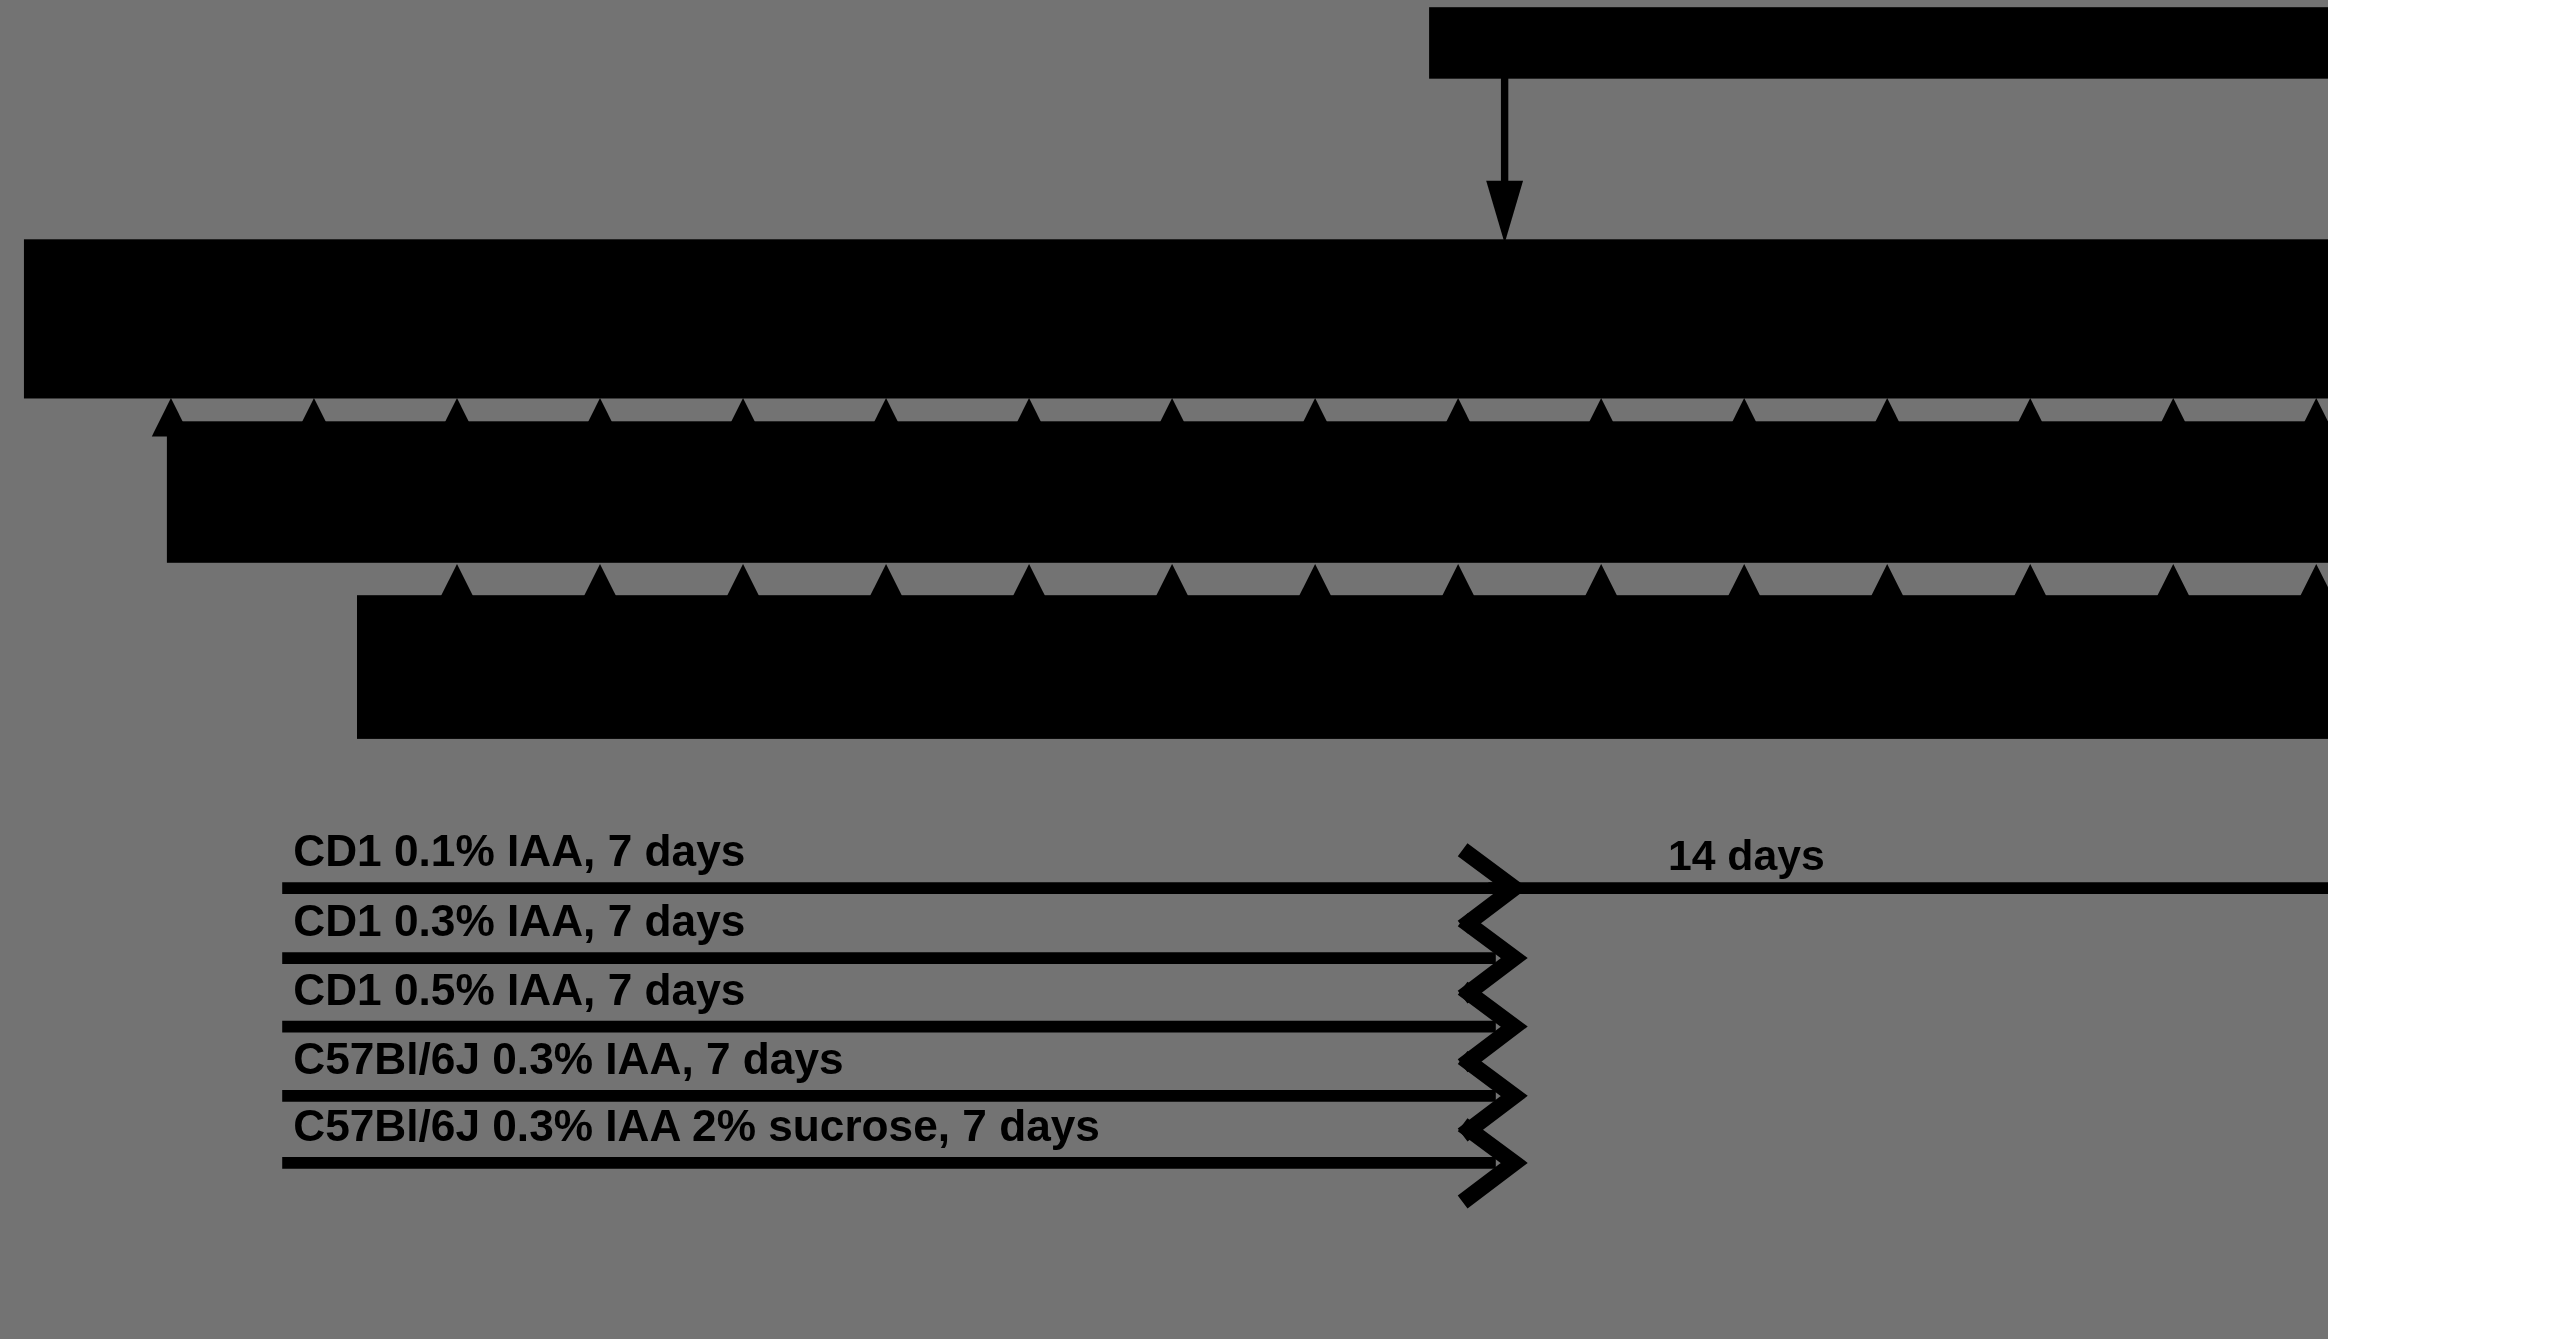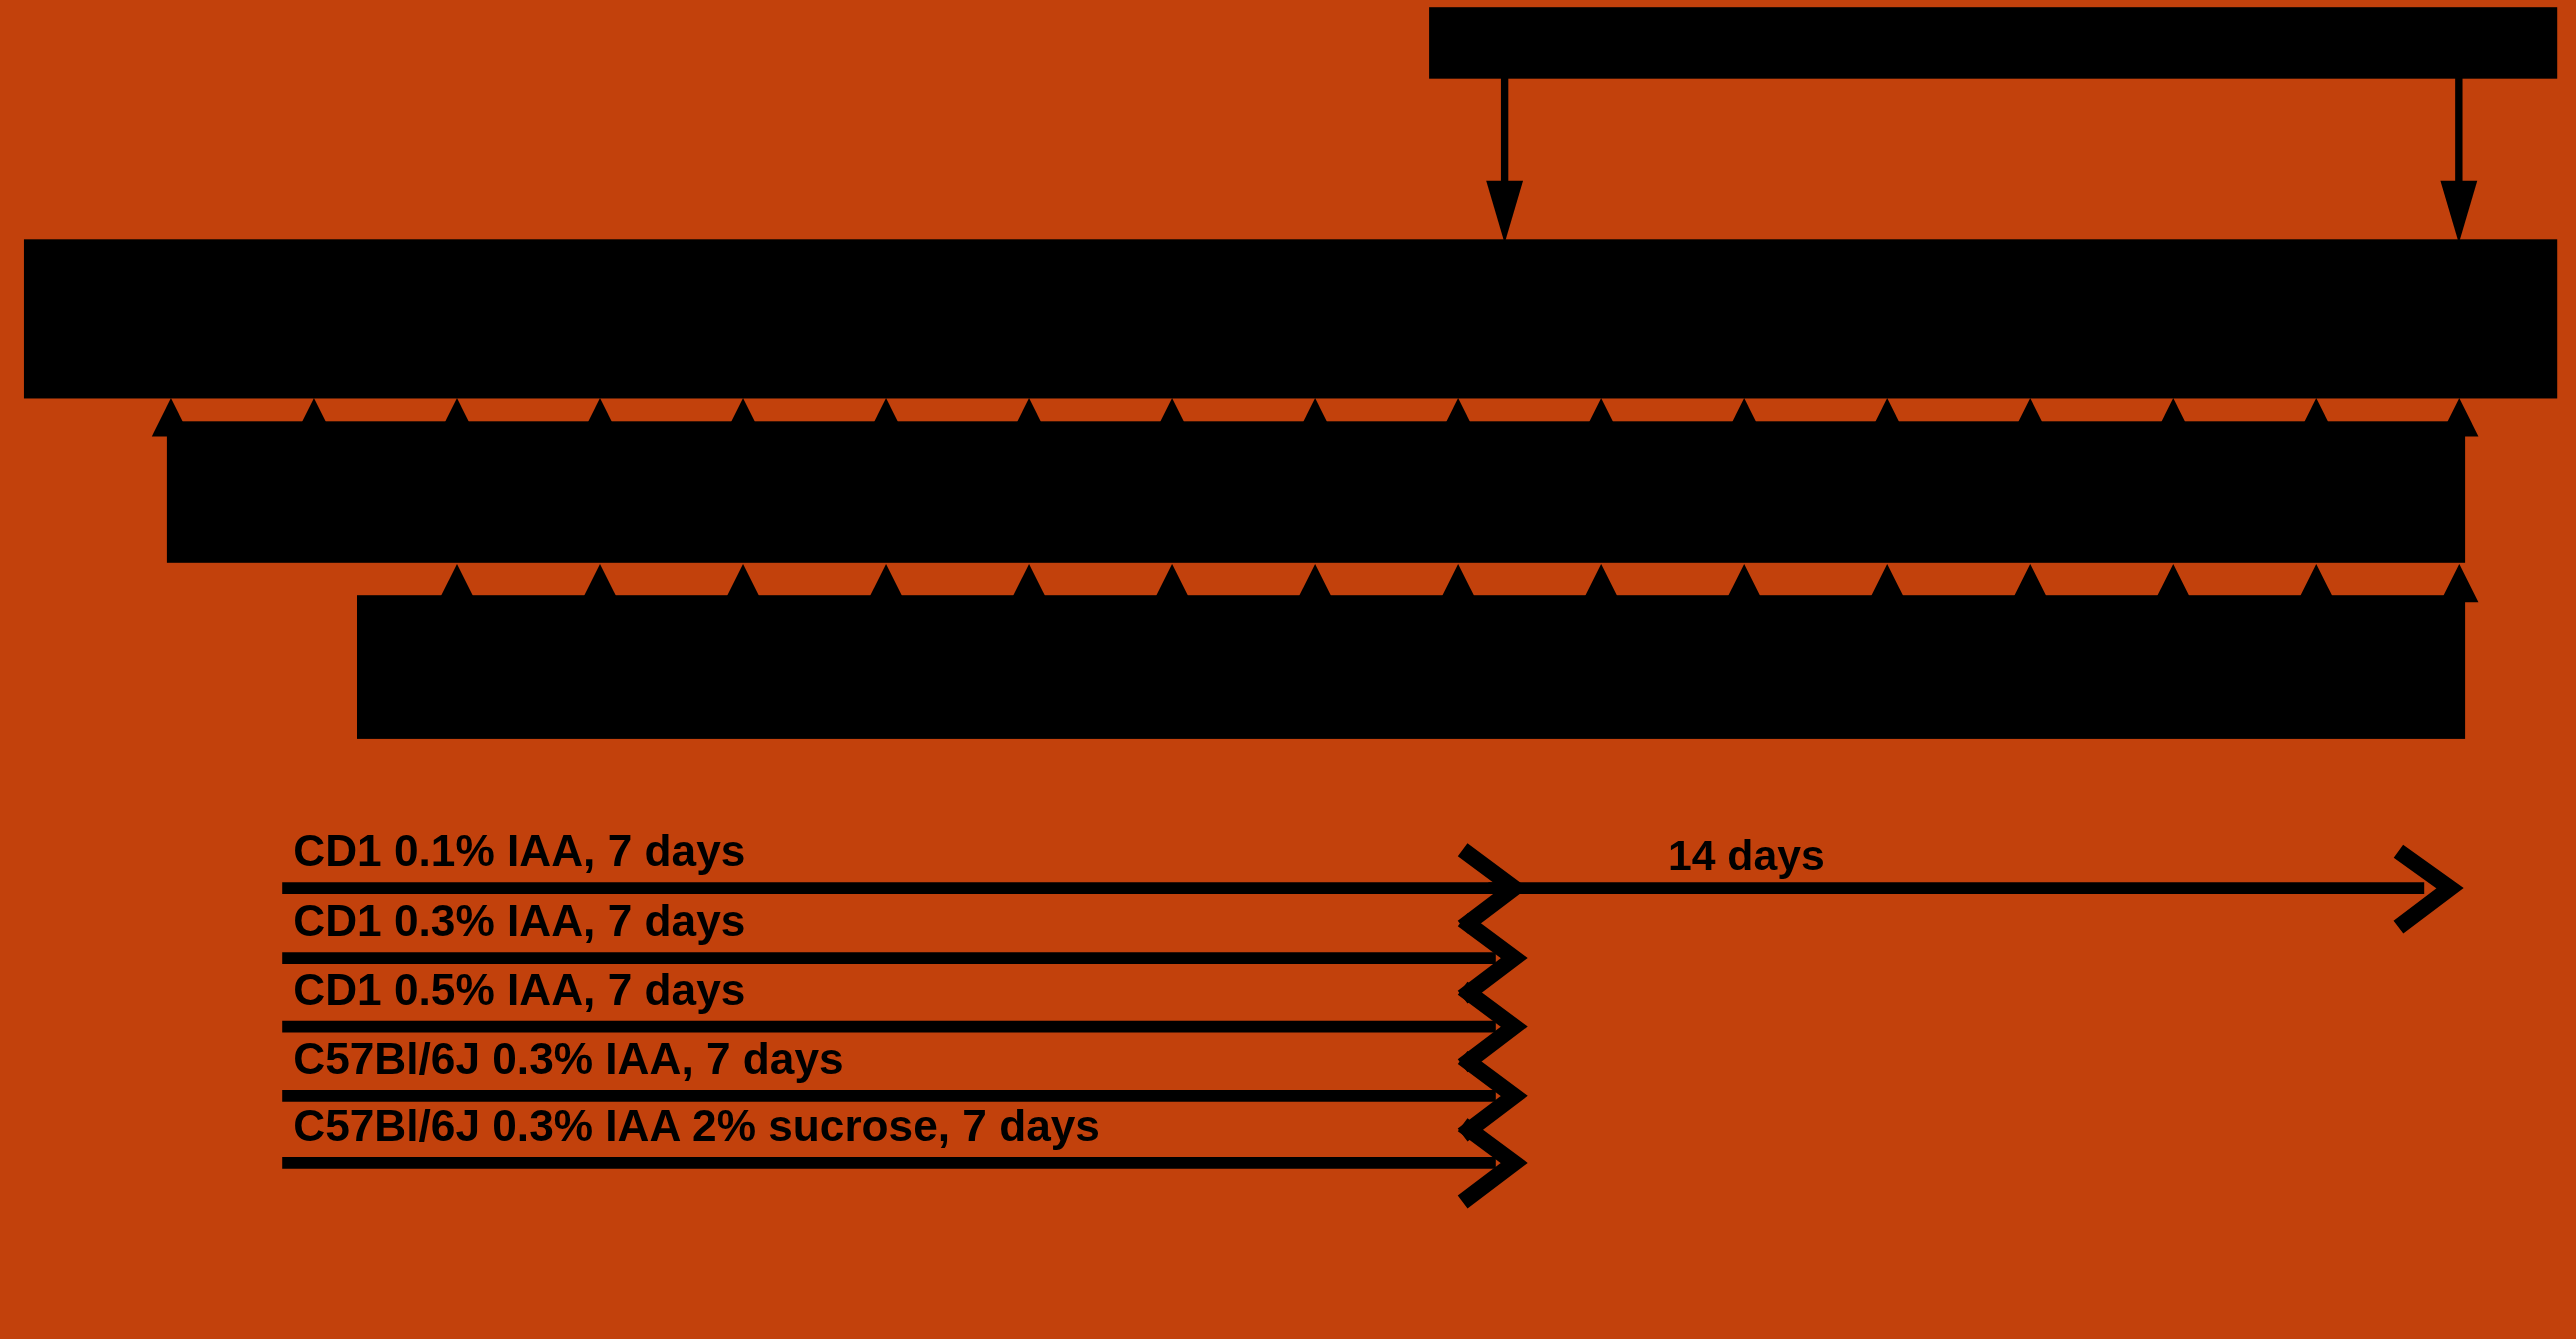--- a/index.html
+++ b/index.html
@@ -1,17 +1,17 @@
 <!DOCTYPE html>
 <html style="font-size:11.8px"><head>
 <meta charset="utf-8">
 <style>
   html,body{margin:0;padding:0;background:#fff;}
   body{width:2576px;height:1340px;font-family:"Liberation Sans",sans-serif;}
-  #stage{position:relative;width:2576px;height:1340px;overflow:hidden;background:#c2410c;}
+  #stage{position:relative;width:2328px;height:1340px;overflow:hidden;background:#737373;}
   svg#diagram{position:absolute;left:0;top:0;width:2576px;height:1340px;display:block;}
   text{font-family:"Liberation Sans",sans-serif;font-weight:bold;fill:#000;}
   .boxlabel{font-size:62px;text-anchor:middle;dominant-baseline:middle;}
   .daylabel{font-size:62px;text-anchor:middle;dominant-baseline:middle;}
   .grouplabel{font-size:60px;text-anchor:start;dominant-baseline:alphabetic;}
   .durlabel{font-size:58px;text-anchor:middle;dominant-baseline:alphabetic;}
   .gbox{stroke:#000;stroke-width:11;}
   .conn{stroke:#000;fill:none;}
 </style>
 </head>

